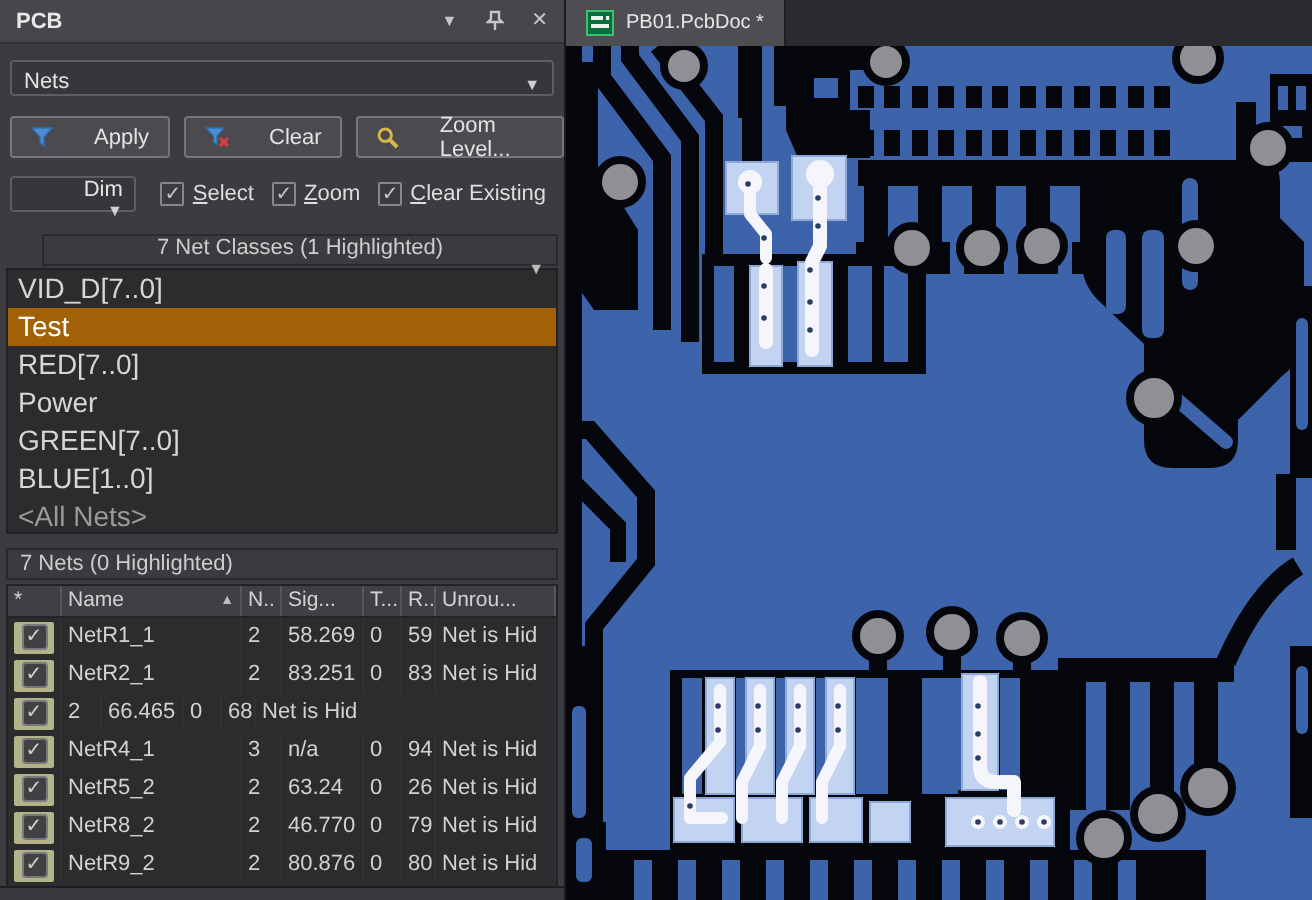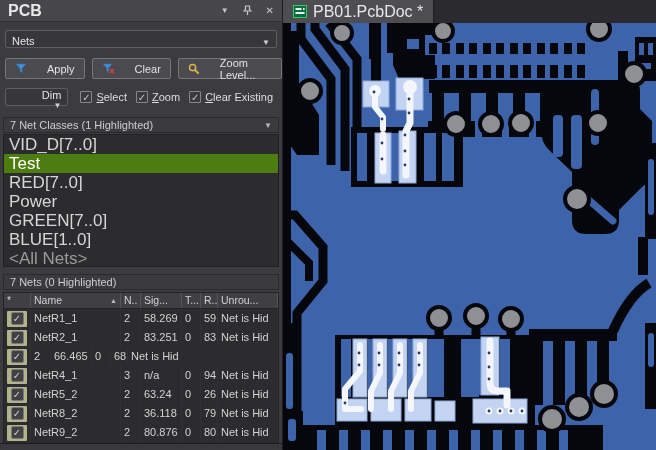--- a/index.html
+++ b/index.html
@@ -8,21 +8,21 @@
     background:#3c3c40;
     font-family:"Liberation Sans", sans-serif;
     display:flex;
     -webkit-font-smoothing:antialiased;
   }
   
   .panel{width:283px;min-width:283px;height:450px;position:relative;
          background:#3c3c40;border-right:1px solid #1d1d20;box-sizing:border-box;}
   .panel-header{height:22px;background:#47474b;display:flex;align-items:center;
                 padding:0 8px;box-sizing:border-box;border-bottom:1px solid #323236;}
-  .panel-title{font-size:16px;font-weight:bold;color:#e8e8e8;}
+  .panel-title{font-size:11px;font-weight:bold;color:#e8e8e8;}
   .panel-header .hdr-icons{margin-left:auto;display:flex;align-items:center;gap:14px;color:#c6c6c9;}
   .gl{font-size:8px;line-height:8px;}
   .gl-close{font-size:10px;line-height:10px;}
   .pin-svg{display:block;}
 
   .combo{height:18px;background:#37373b;border:1px solid #5d5d63;border-radius:2px;
          display:flex;align-items:flex-end;padding:0 6px;box-sizing:border-box;
          font-size:11px;color:#e4e4e4;}
   .combo .arrow{margin-left:auto;color:#cfcfcf;font-size:8px;}
   .nets-combo{margin:8px 5px 0 5px;}
@@ -35,29 +35,29 @@
   .dim-row{margin:9px 0 0 5px;display:flex;align-items:center;font-size:11px;color:#dedede;}
   .dim-combo{width:70px;margin-right:12px;flex-direction:column;}
   .chk{display:flex;align-items:center;gap:4px;margin-right:9px;white-space:nowrap;}
   .chk-box{width:12px;height:12px;background:#3b3b3f;border:1px solid #86868c;border-radius:1px;
            color:#c3c3c7;font-size:10px;line-height:11px;text-align:center;box-sizing:border-box;}
   .u{text-decoration:underline;}
 
   .section-header{height:16px;background:#3b3b3f;border:1px solid #2a2a2d;
                   display:flex;align-items:center;padding:0 6px;box-sizing:border-box;
                   font-size:11px;color:#cdcdcd;}
-  .classes-header{margin:11px 3px 0 3px;}
+  .classes-header{margin:11px 3px 0 21px;flex-direction:column;}
   .nets-header{margin:7px 3px 0 3px;}
   .section-header .arrow{margin-left:auto;color:#b9b9b9;font-size:8px;}
 
   .listbox{margin:1px 3px 0 3px;background:#2c2c2f;border:1px solid #222225;height:133px;
            box-sizing:border-box;overflow:hidden;}
-  .list-item{height:19px;line-height:19px;padding:0 5px;font-size:17px;color:#d6d6d6;
+  .list-item{height:19px;line-height:19px;padding:0 5px;font-size:14px;color:#d6d6d6;
              white-space:nowrap;overflow:hidden;}
-  .list-item.selected{background:#4d7c0f;color:#ffffff;}
+  .list-item.selected{background:#a16207;color:#ffffff;}
   .list-item.muted{color:#9a9a9a;}
 
   .table{margin:2px 3px 0 3px;background:#2c2c2f;border:1px solid #222225;height:152px;
          box-sizing:border-box;overflow:hidden;}
   .thead{display:flex;height:15px;background:#404044;border-bottom:1px solid #242427;
          font-size:10.5px;color:#d2d2d2;align-items:center;}
   .th{padding:0 3px;border-right:1px solid #55555a;box-sizing:border-box;
       white-space:nowrap;overflow:hidden;height:15px;line-height:15px;}
   .c-star{width:27px;min-width:27px;}
   .c-name{width:90px;min-width:90px;display:flex;justify-content:space-between;align-items:center;gap:14px;}
@@ -75,21 +75,21 @@
             justify-content:center;border-radius:1px;}
   .cbx{width:13px;height:13px;background:#414144;border:1px solid #78787e;border-radius:2px;
        color:#cfcfcf;font-size:10px;line-height:11px;text-align:center;box-sizing:border-box;}
   .panel-bottom{position:absolute;left:0;right:0;bottom:0;height:6px;background:#39393d;
                 border-top:1px solid #1e1e21;}
 
   
   .doc-area{width:373px;min-width:373px;display:flex;flex-direction:column;}
   .tabbar{height:23px;background:#2b2b2f;display:flex;align-items:stretch;}
   .tab{display:flex;align-items:center;gap:6px;padding:0 10px;background:#4d4d52;
-       color:#e8e8e8;font-size:16px;border-right:1px solid #202024;white-space:nowrap;}
+       color:#e8e8e8;font-size:10px;border-right:1px solid #202024;white-space:nowrap;}
   .pcb-wrap{flex:1;position:relative;background:#3d63ab;}
   svg{display:block;}
 </style>
 </head>
 <body>
 
 <div class="panel">
 
   <div class="panel-header">
     <span class="panel-title">PCB</span>
@@ -255,21 +255,21 @@
       <span class="td c-unr">Net is Hid</span>
     </div>
     <div class="trow">
       <span class="td c-star">
           <span class="cbx-wrap">
             <span class="cbx">✓</span>
           </span>
         </span>
       <span class="td c-name">NetR8_2</span>
       <span class="td c-n">2</span>
-      <span class="td c-sig">36.118</span>
+      <span class="td c-sig">46.770</span>
       <span class="td c-t">0</span>
       <span class="td c-r">79.</span>
       <span class="td c-unr">Net is Hid</span>
     </div>
     <div class="trow">
       <span class="td c-star">
           <span class="cbx-wrap">
             <span class="cbx">✓</span>
           </span>
         </span>

